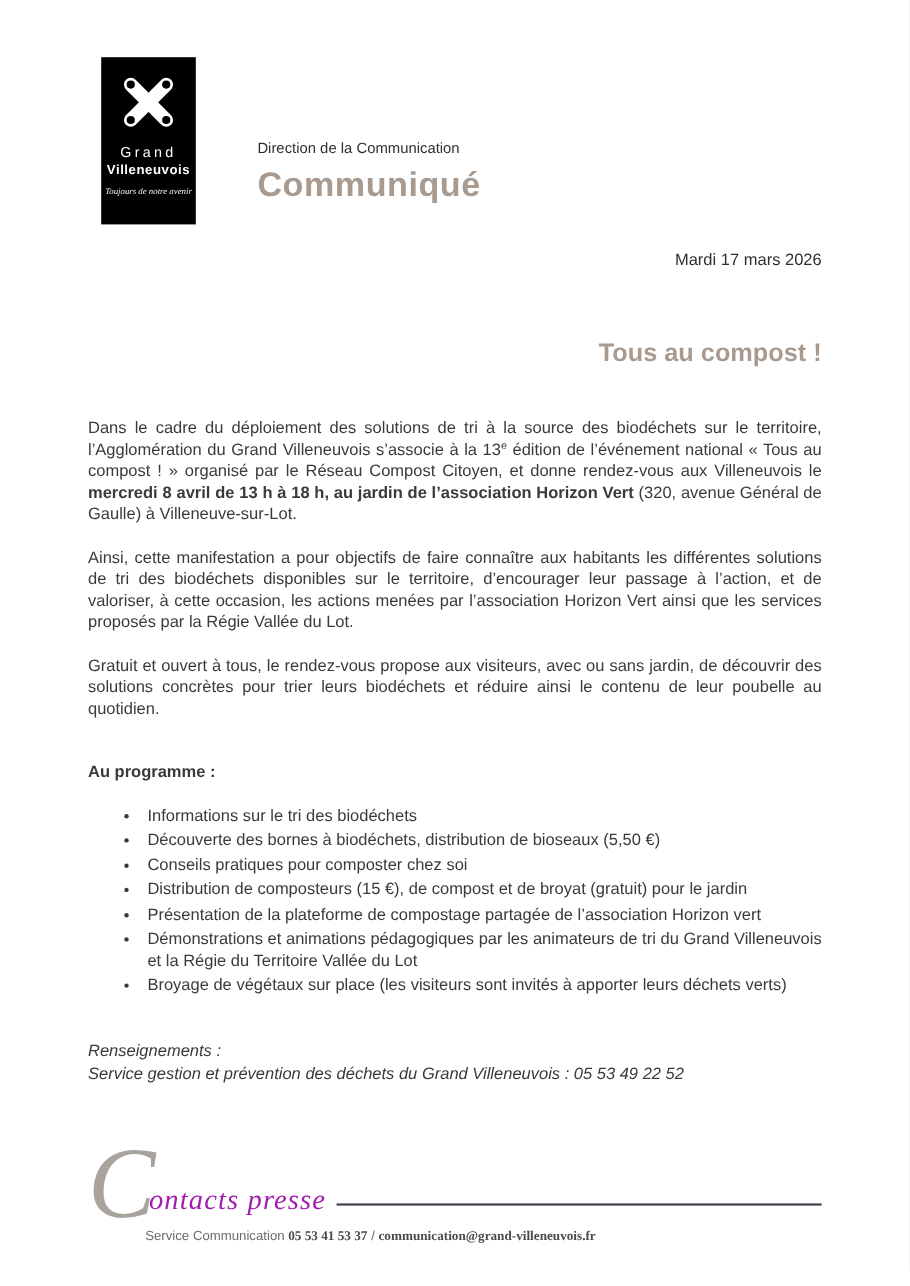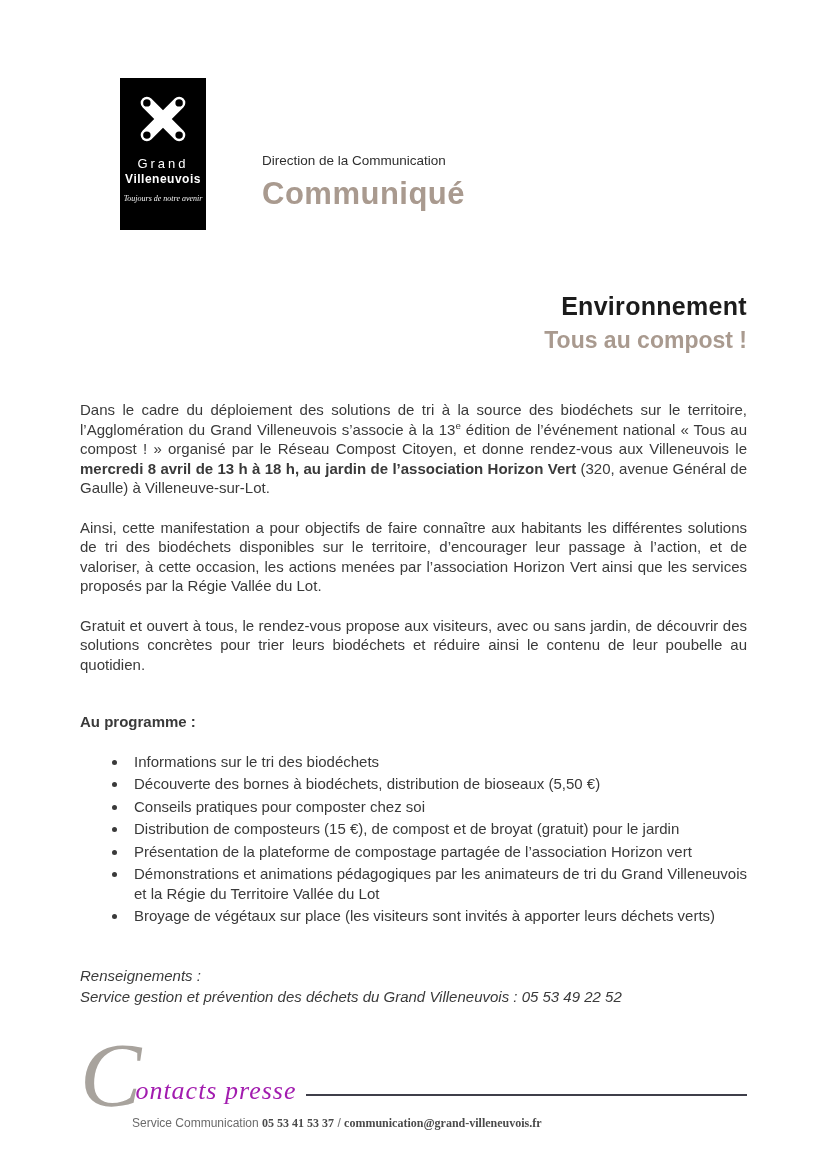--- a/index.html
+++ b/index.html
@@ -7,21 +7,21 @@
     position:relative;
     width:827px; height:1169px;
     margin:0 auto;
     background:#ffffff;
     font-family:"Liberation Sans", sans-serif;
     color:#3a3a3a;
     overflow:hidden;
     box-sizing:border-box;
   }
   
-  .header-row { display:flex; padding-top:78px; margin-left:120px; }
+  .header-row { display:flex; padding-top:52px; margin-left:92px; }
   .logo {
     width:86px; height:152px; background:#000;
     color:#fff; text-align:center; flex:0 0 auto;
   }
   .logo svg { margin-top:10px; }
   .logo-name1 { font-size:13px; letter-spacing:3px; margin-top:2px; }
   .logo-name2 { font-size:12px; font-weight:bold; letter-spacing:0.5px; margin-top:1px; }
   .logo-tagline { font-family:"Liberation Serif", serif; font-style:italic; font-size:8px; margin-top:8px; color:#f5f5f5; }
   .header-text { margin-left:56px; margin-top:75px; }
   .dept { font-size:13.5px; color:#2f2f2f; }
@@ -75,23 +75,23 @@
       <div class="logo-name1">Grand</div>
       <div class="logo-name2">Villeneuvois</div>
       <div class="logo-tagline">Toujours de notre avenir</div>
     </div>
     <div class="header-text">
       <div class="dept">Direction de la Communication</div>
       <div class="doc-type accent" style="color: rgb(169, 154, 143);">Communiqué</div>
     </div>
   </div>
 
+  <div class="date-line">Mardi 17 mars 2026</div>
 
   <div class="title-block">
-    <div class="title-main">Environnement</div>
     <div class="title-sub accent" style="color: rgb(169, 154, 143);">Tous au compost !</div>
   </div>
 
   <div class="body-copy">
     <p><span>Dans le cadre du déploiement des solutions de tri à la source des biodéchets sur le territoire, l’Agglomération du Grand Villeneuvois s’associe à la 13</span><sup>e</sup><span> édition de l’événement national « Tous au compost ! » organisé par le Réseau Compost Citoyen, et donne rendez-vous aux Villeneuvois le </span><span class="bold">mercredi 8 avril de 13 h à 18 h, au jardin de l’association Horizon Vert</span><span> (320, avenue Général de Gaulle) à Villeneuve-sur-Lot.</span></p>
     <p>Ainsi, cette manifestation a pour objectifs de faire connaître aux habitants les différentes solutions de tri des biodéchets disponibles sur le territoire, d’encourager leur passage à l’action, et de valoriser, à cette occasion, les actions menées par l’association Horizon Vert ainsi que les services proposés par la Régie Vallée du Lot.</p>
     <p>Gratuit et ouvert à tous, le rendez-vous propose aux visiteurs, avec ou sans jardin, de découvrir des solutions concrètes pour trier leurs biodéchets et réduire ainsi le contenu de leur poubelle au quotidien.</p>
 
     <p class="program-label">Au programme :</p>
     <ul class="program-list">

